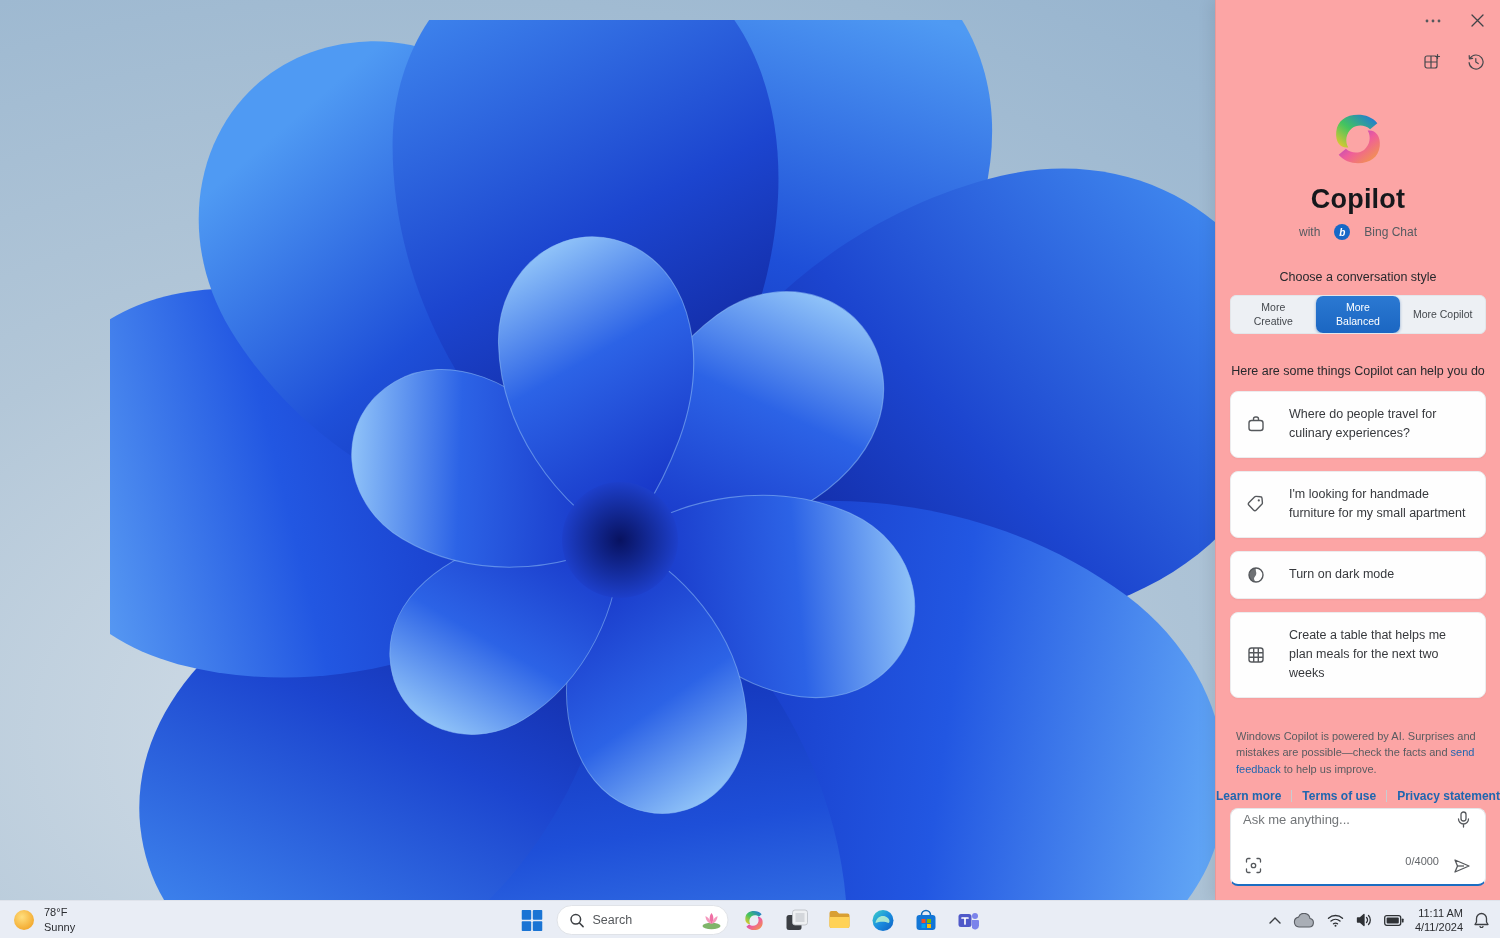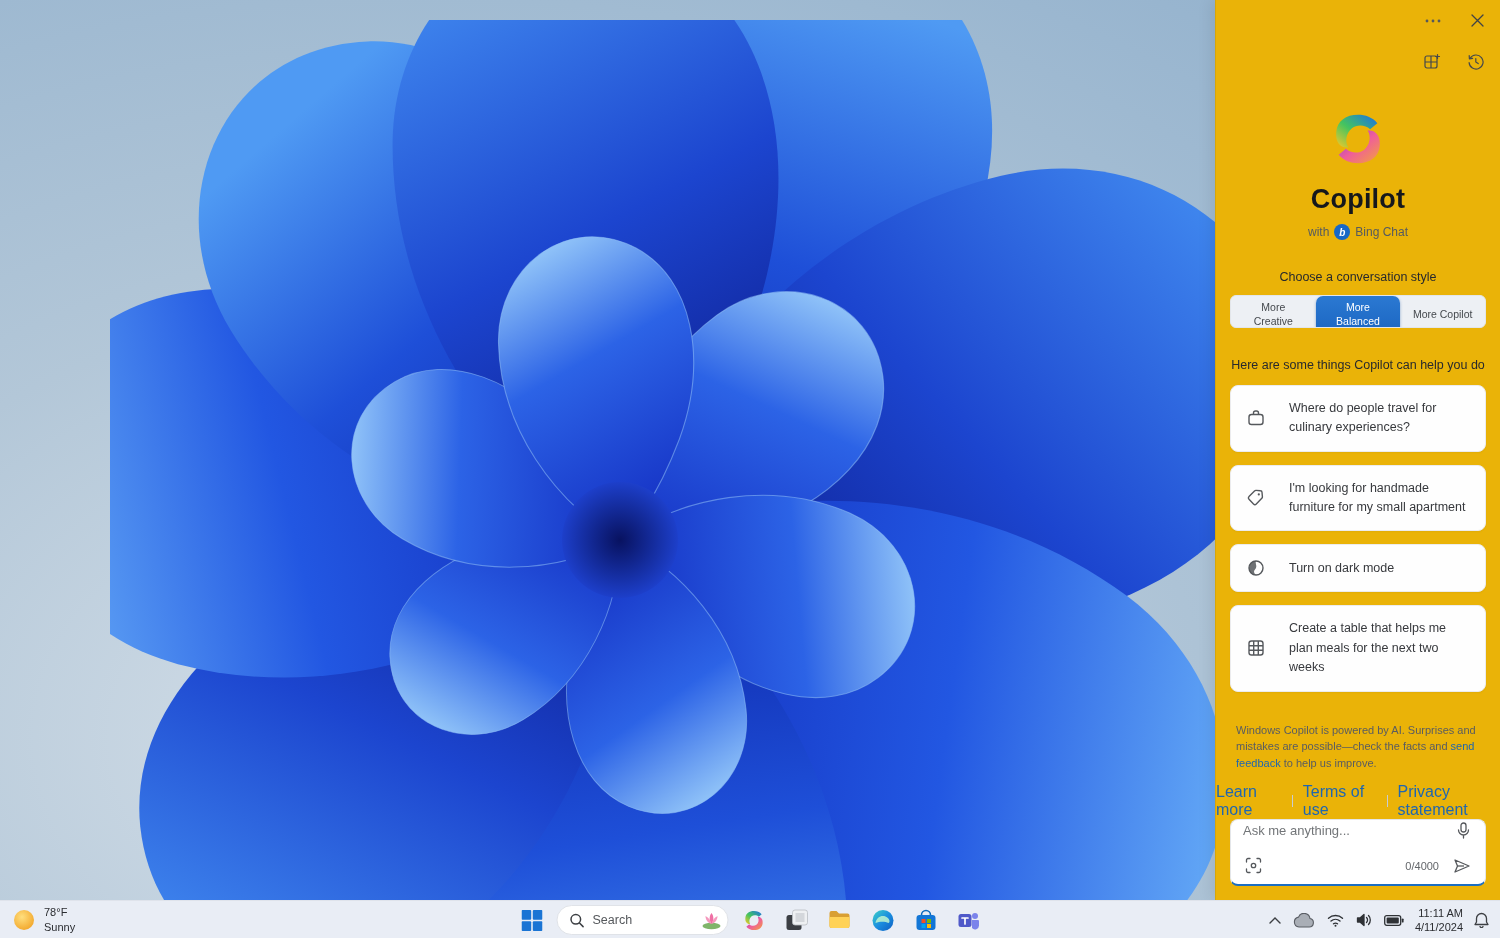--- a/index.html
+++ b/index.html
@@ -8,32 +8,32 @@
   .stage { position:relative; width:1500px; height:938px; background:#dfe5ec; }
 
   
   .desktop { position:absolute; left:0; top:0; width:1500px; height:900px;
     background: radial-gradient(ellipse at 28% 82%, #d6e0e9 0%, #b3c7d8 42%, #8fafcc 100%);
     overflow:hidden; }
   .bloom { position:absolute; left:110px; top:20px; }
 
   
   .panel { position:absolute; right:0; top:0; width:285px; height:900px;
-    background:#eab308; border-left:1px solid rgba(0,0,0,.07);
+    background:#fca5a5; border-left:1px solid rgba(0,0,0,.07);
     display:flex; flex-direction:column; box-shadow:-4px 0 14px rgba(0,0,0,.08); }
   .panel-header { display:flex; justify-content:flex-end; align-items:center;
     gap:26px; padding:12px 14px 0 0; }
   .panel-header2 { display:flex; justify-content:flex-end; align-items:center;
     gap:22px; padding:22px 14px 0 0; }
   .icon-btn { background:none; border:none; cursor:pointer; padding:2px;
     display:flex; align-items:center; justify-content:center; }
   .logo-wrap { display:flex; justify-content:center; margin-top:38px; }
   .copilot-title { text-align:center; font-size:27px; font-weight:bold;
     color:#16181c; margin-top:16px; letter-spacing:.2px; }
-  .subtitle { display:flex; justify-content:center; align-items:center; gap:5px;
+  .subtitle { display:flex; justify-content:center; align-items:center; gap:14px;
     margin-top:9px; font-size:12px; color:#555a60; }
   .bing-chip { width:16px; height:16px; border-radius:50%; background:#1668c7;
     color:#fff; font-size:10px; font-weight:bold; display:flex;
     align-items:center; justify-content:center; font-style:italic; }
   .style-heading { text-align:center; font-size:12.5px; color:#27292d; margin-top:30px; }
   .style-group { display:flex; margin:11px 14px 0; background:#edf0f4;
     border:1px solid #e3e6ea; border-radius:6px; overflow:hidden; }
   .style-btn { flex:1; height:37px; border:none; background:transparent;
     font-family:inherit; font-size:10.5px; line-height:1.25; color:#45494e;
     cursor:pointer; padding:0 10px; }
@@ -43,30 +43,30 @@
   .card { display:flex; align-items:center; gap:23px; margin:13px 14px 0;
     padding:13px 15px; background:#fefefe; border:1px solid #ececee;
     border-radius:8px; box-shadow:0 1px 2px rgba(0,0,0,.04); cursor:pointer;
     text-align:left; font-family:inherit; }
   .card-text { font-size:12.5px; color:#37393d; line-height:1.55; }
   .card svg { flex:0 0 auto; }
   .disclaimer { margin:30px 20px 0; text-align:left; font-size:11px;
     color:#595c61; line-height:1.5; }
   .link { color:#1f66b0; cursor:pointer; text-decoration:none; }
   .footer-links { display:flex; align-items:center;
-    margin-top:12px; font-size:16px; }
+    margin-top:12px; font-size:12px;font-weight:bold; }
   .footer-links .sep { width:1px; height:12px; background:#c9ccd1; margin:0 10px; }
   .input-card { margin:auto 14px 14px; background:#ffffff; border:1px solid #e4e6e9;
     border-bottom:2px solid #1b6ec2; border-radius:8px; padding:0 12px 8px;
     height:78px; display:flex; flex-direction:column; justify-content:space-between; }
   .input-top { display:flex; align-items:center; gap:8px; }
   .ask-input { flex:1; border:none; outline:none; font-family:inherit;
     font-size:13px; color:#333; background:transparent; }
   .ask-input::placeholder { color:#727578; }
-  .input-bottom { display:flex; align-items:center; }
+  .input-bottom { display:flex; }
   .counter { margin-left:auto; font-size:11px; color:#63666a; margin-right:12px; }
 
   
   .taskbar { position:absolute; left:0; bottom:0; width:1500px; height:38px;
     background:#e9edf5; border-top:1px solid rgba(0,0,0,.04);
     display:flex; align-items:center; }
   .weather { position:absolute; left:2px; top:0; height:38px; display:flex;
     align-items:center; gap:8px; padding:4px 10px; border-radius:4px; cursor:pointer; }
   .weather-text { font-size:11px; color:#2b2d31; line-height:1.35; }
   .tb-center { position:absolute; left:50%; top:0; transform:translateX(-50%);

